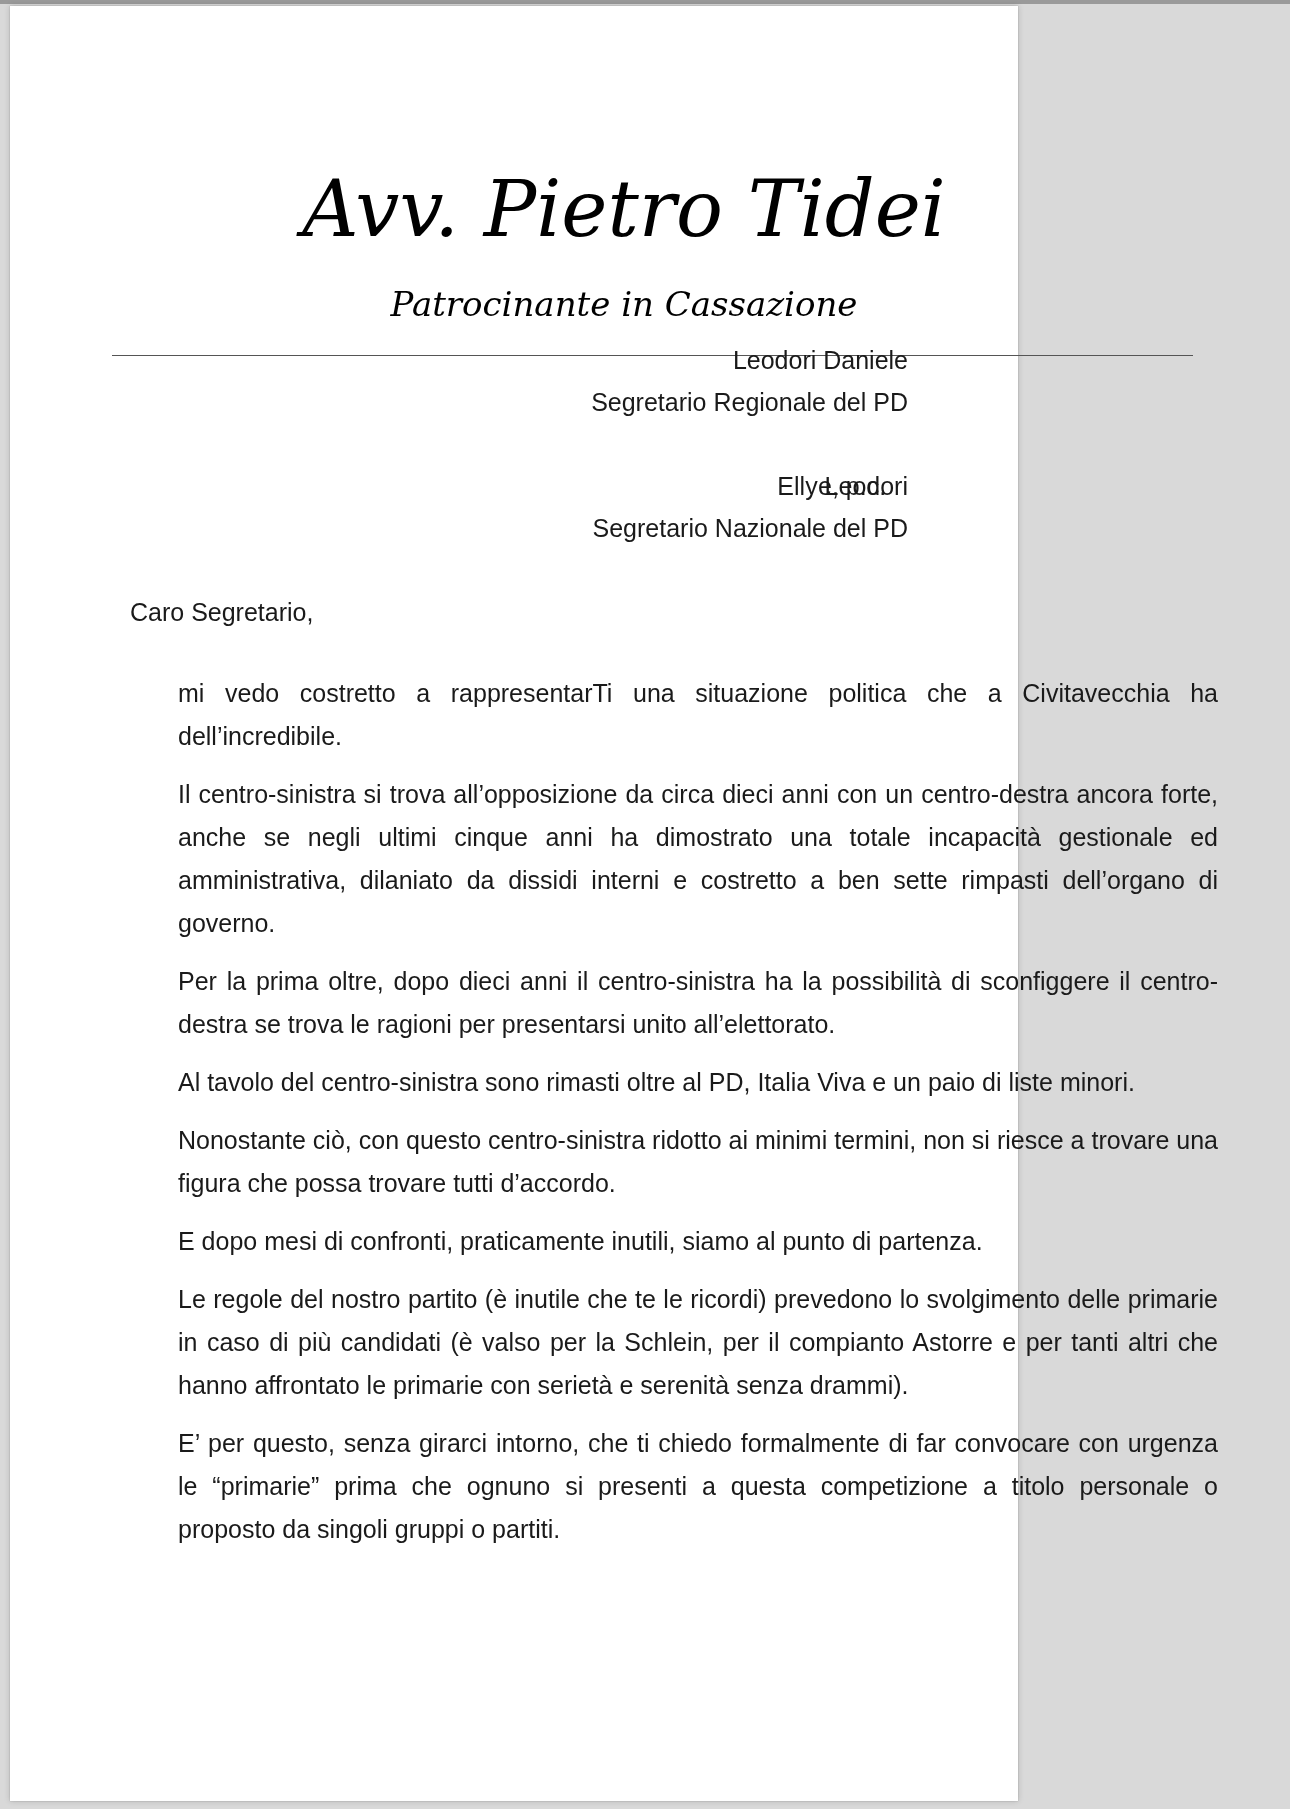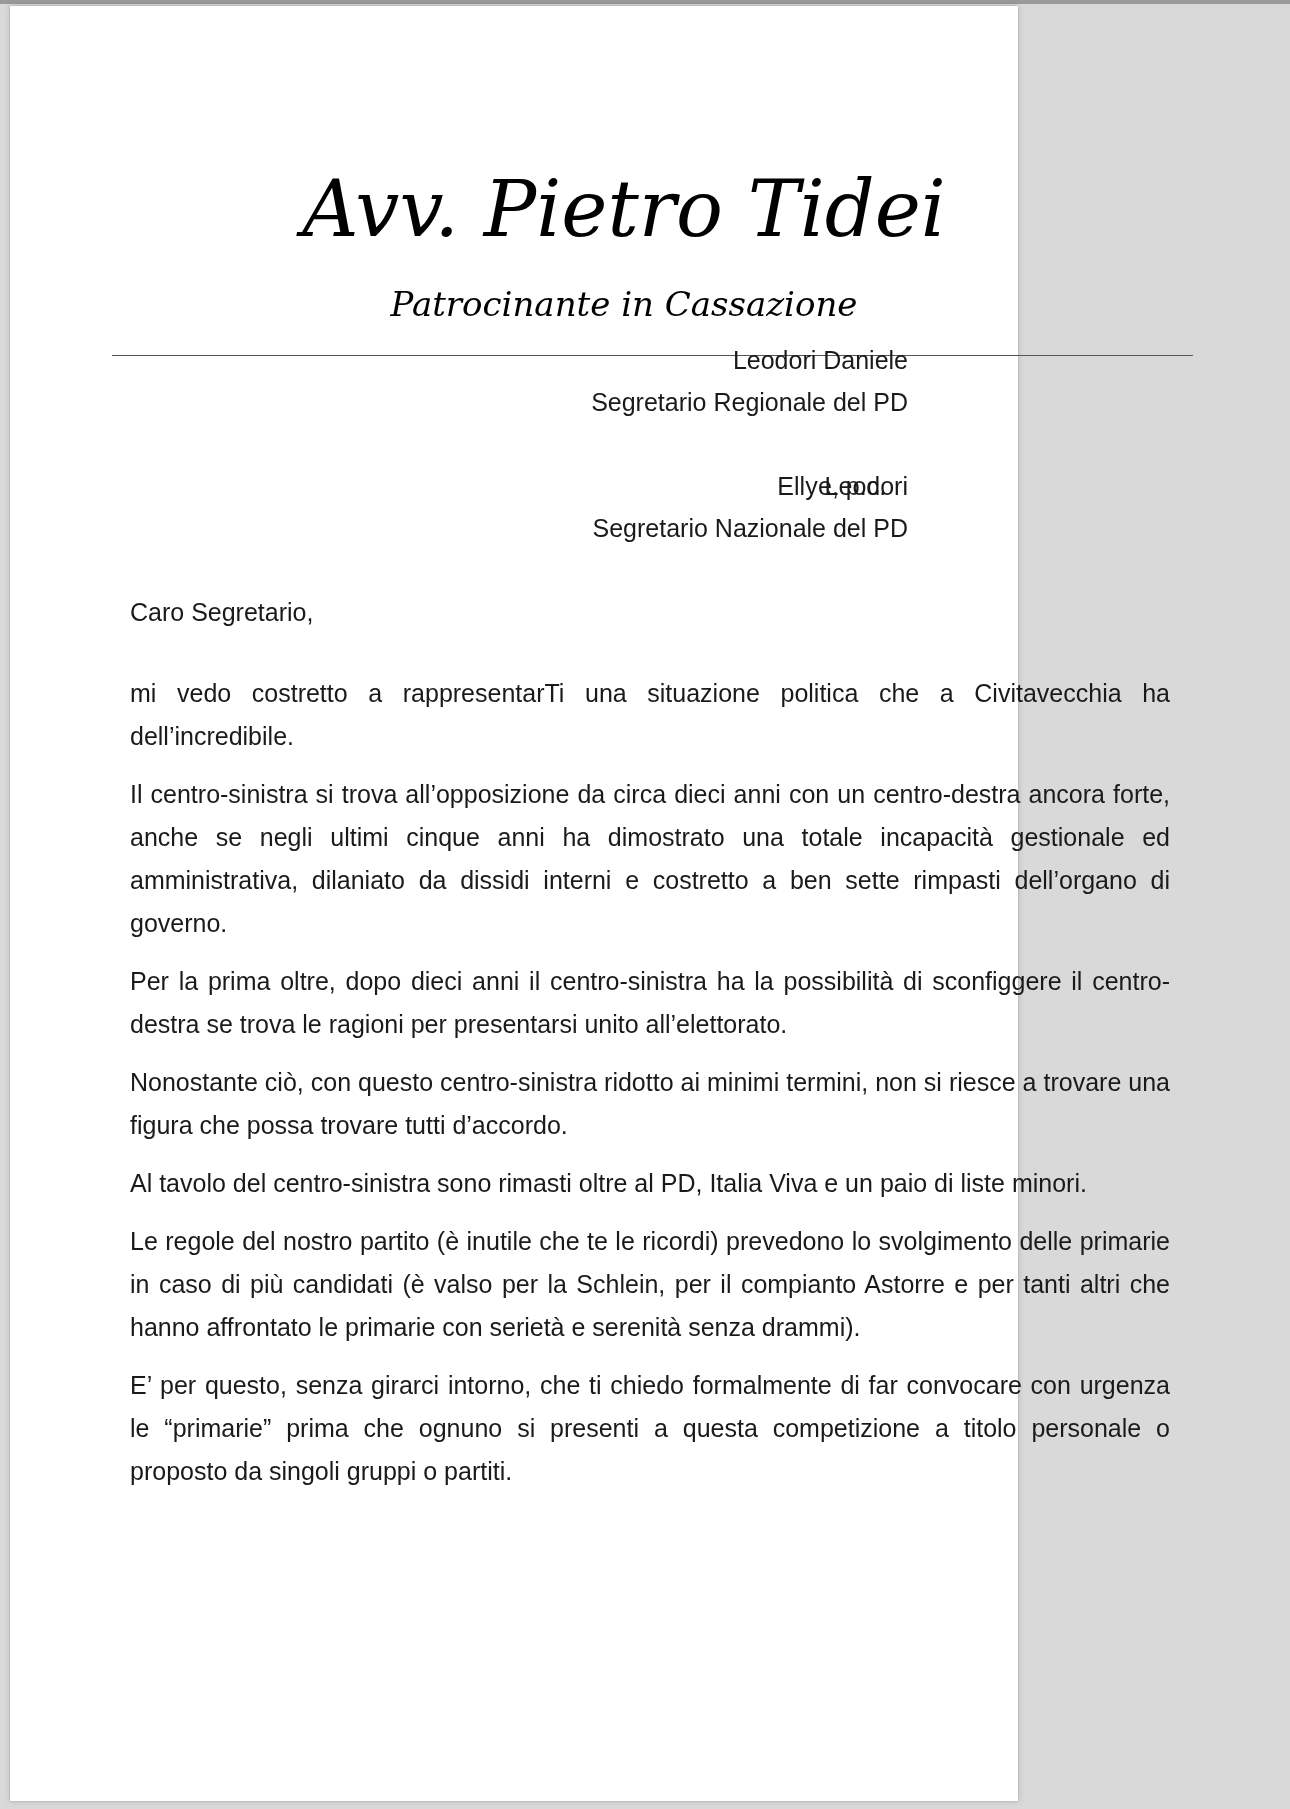--- a/index.html
+++ b/index.html
@@ -111,23 +111,24 @@
 
   <div class="recipient body-text" style="top:340px;">Leodori Daniele</div>
   <div class="recipient body-text" style="top:382px;">Segretario Regionale del PD</div>
 
   <div class="cc-label body-text" style="top:466px;">e, p.c.</div>
   <div class="recipient body-text" style="top:466px;">Elly Leodori</div>
   <div class="recipient body-text" style="top:508px;">Segretario Nazionale del PD</div>
 
   <div class="salutation body-text" style="top:592px;">Caro Segretario,</div>
 
-  <div class="letter-body body-text" style="top:666px;">
+  <div class="letter-body body-text" style="top:666px;margin-left:48px;">
     <p>mi vedo costretto a rappresentarTi una situazione politica che a Civitavecchia ha dell’incredibile.</p>
     <p>Il centro-sinistra si trova all’opposizione da circa dieci anni con un centro-destra ancora forte, anche se negli ultimi cinque anni ha dimostrato una totale incapacità gestionale ed amministrativa, dilaniato da dissidi interni e costretto a ben sette rimpasti dell’organo di governo.</p>
     <p>Per la prima oltre, dopo dieci anni il centro-sinistra ha la possibilità di sconfiggere il centro-destra se trova le ragioni per presentarsi unito all’elettorato.</p>
+    <p>Al tavolo del centro-sinistra sono rimasti oltre al PD, Italia Viva e un paio di liste minori.</p>
     <p>Nonostante ciò, con questo centro-sinistra ridotto ai minimi termini, non si riesce a trovare una figura che possa trovare tutti d’accordo.</p>
-    <p>Al tavolo del centro-sinistra sono rimasti oltre al PD, Italia Viva e un paio di liste minori.</p>
+    <p>E dopo mesi di confronti, praticamente inutili, siamo al punto di partenza.</p>
     <p>Le regole del nostro partito (è inutile che te le ricordi) prevedono lo svolgimento delle primarie in caso di più candidati (è valso per la Schlein, per il compianto Astorre e per tanti altri che hanno affrontato le primarie con serietà e serenità senza drammi).</p>
     <p>E’ per questo, senza girarci intorno, che ti chiedo formalmente di far convocare con urgenza le “primarie” prima che ognuno si presenti a questa competizione a titolo personale o proposto da singoli gruppi o partiti.</p>
   </div>
 
 </div>
 
 </body></html>

